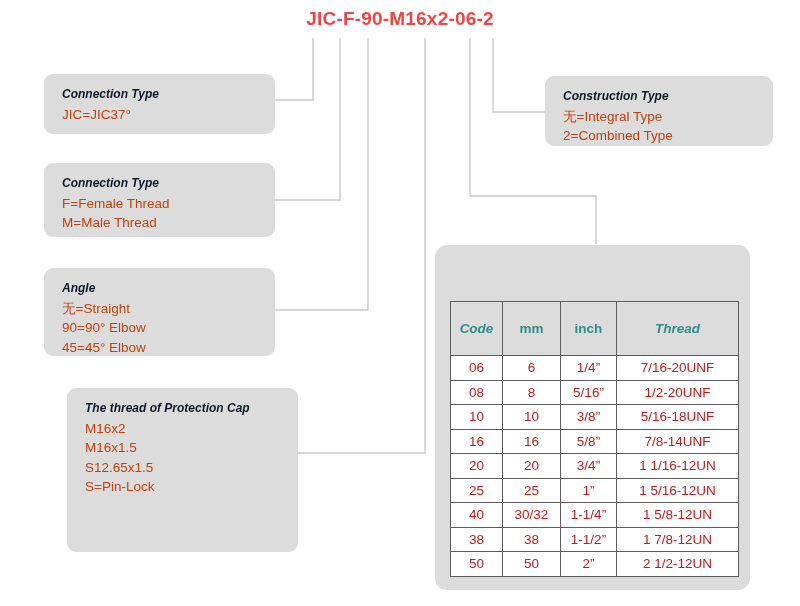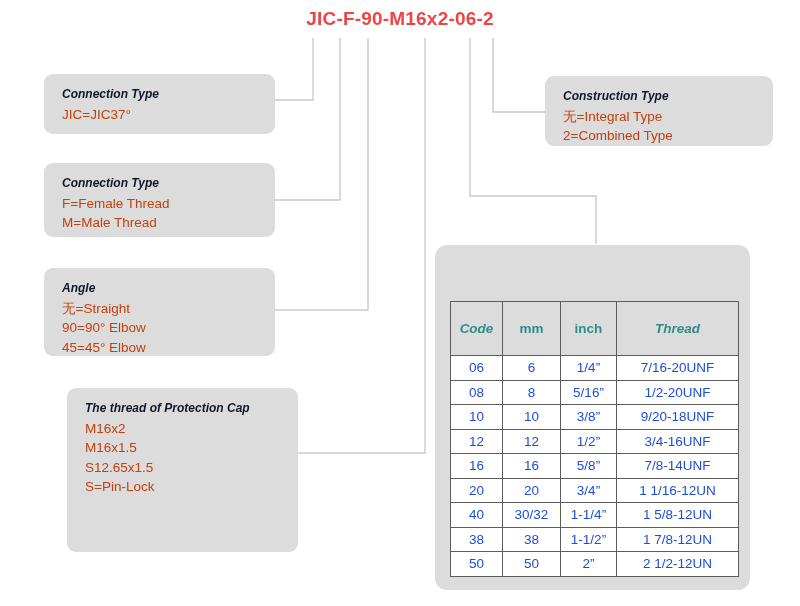--- a/index.html
+++ b/index.html
@@ -81,21 +81,21 @@
   }
   table.spec {
     position: absolute;
     border-collapse: collapse;
     table-layout: fixed;
   }
   table.spec th, table.spec td {
     border: 1px solid #5c5c5c;
     text-align: center;
     font-size: 13.5px;
-    color: #1d4ed8;
+    color: #b91c1c;
     padding: 0;
     height: 24.5px;
     box-sizing: border-box;
   }
   table.spec th {
     background: #dcdcdc;
     color: #2f8e88;
     font-style: italic;
     font-weight: bold;
     height: 54px;
@@ -188,41 +188,41 @@
         <tr>
           <td>08</td>
           <td>8</td>
           <td>5/16”</td>
           <td>1/2-20UNF</td>
         </tr>
         <tr>
           <td>10</td>
           <td>10</td>
           <td>3/8”</td>
-          <td>9/20-18UNF</td>
-        </tr>
-        <tr>
-          <td>12</td>
-          <td>12</td>
-          <td>1/2”</td>
-          <td>3/4-16UNF</td>
+          <td>5/16-18UNF</td>
         </tr>
         <tr>
           <td>16</td>
           <td>16</td>
           <td>5/8”</td>
           <td>7/8-14UNF</td>
         </tr>
         <tr>
           <td>20</td>
           <td>20</td>
           <td>3/4”</td>
           <td>1 1/16-12UN</td>
         </tr>
         <tr>
+          <td>25</td>
+          <td>25</td>
+          <td>1”</td>
+          <td>1 5/16-12UN</td>
+        </tr>
+        <tr>
           <td>40</td>
           <td>30/32</td>
           <td>1-1/4”</td>
           <td>1 5/8-12UN</td>
         </tr>
         <tr>
           <td>38</td>
           <td>38</td>
           <td>1-1/2”</td>
           <td>1 7/8-12UN</td>

